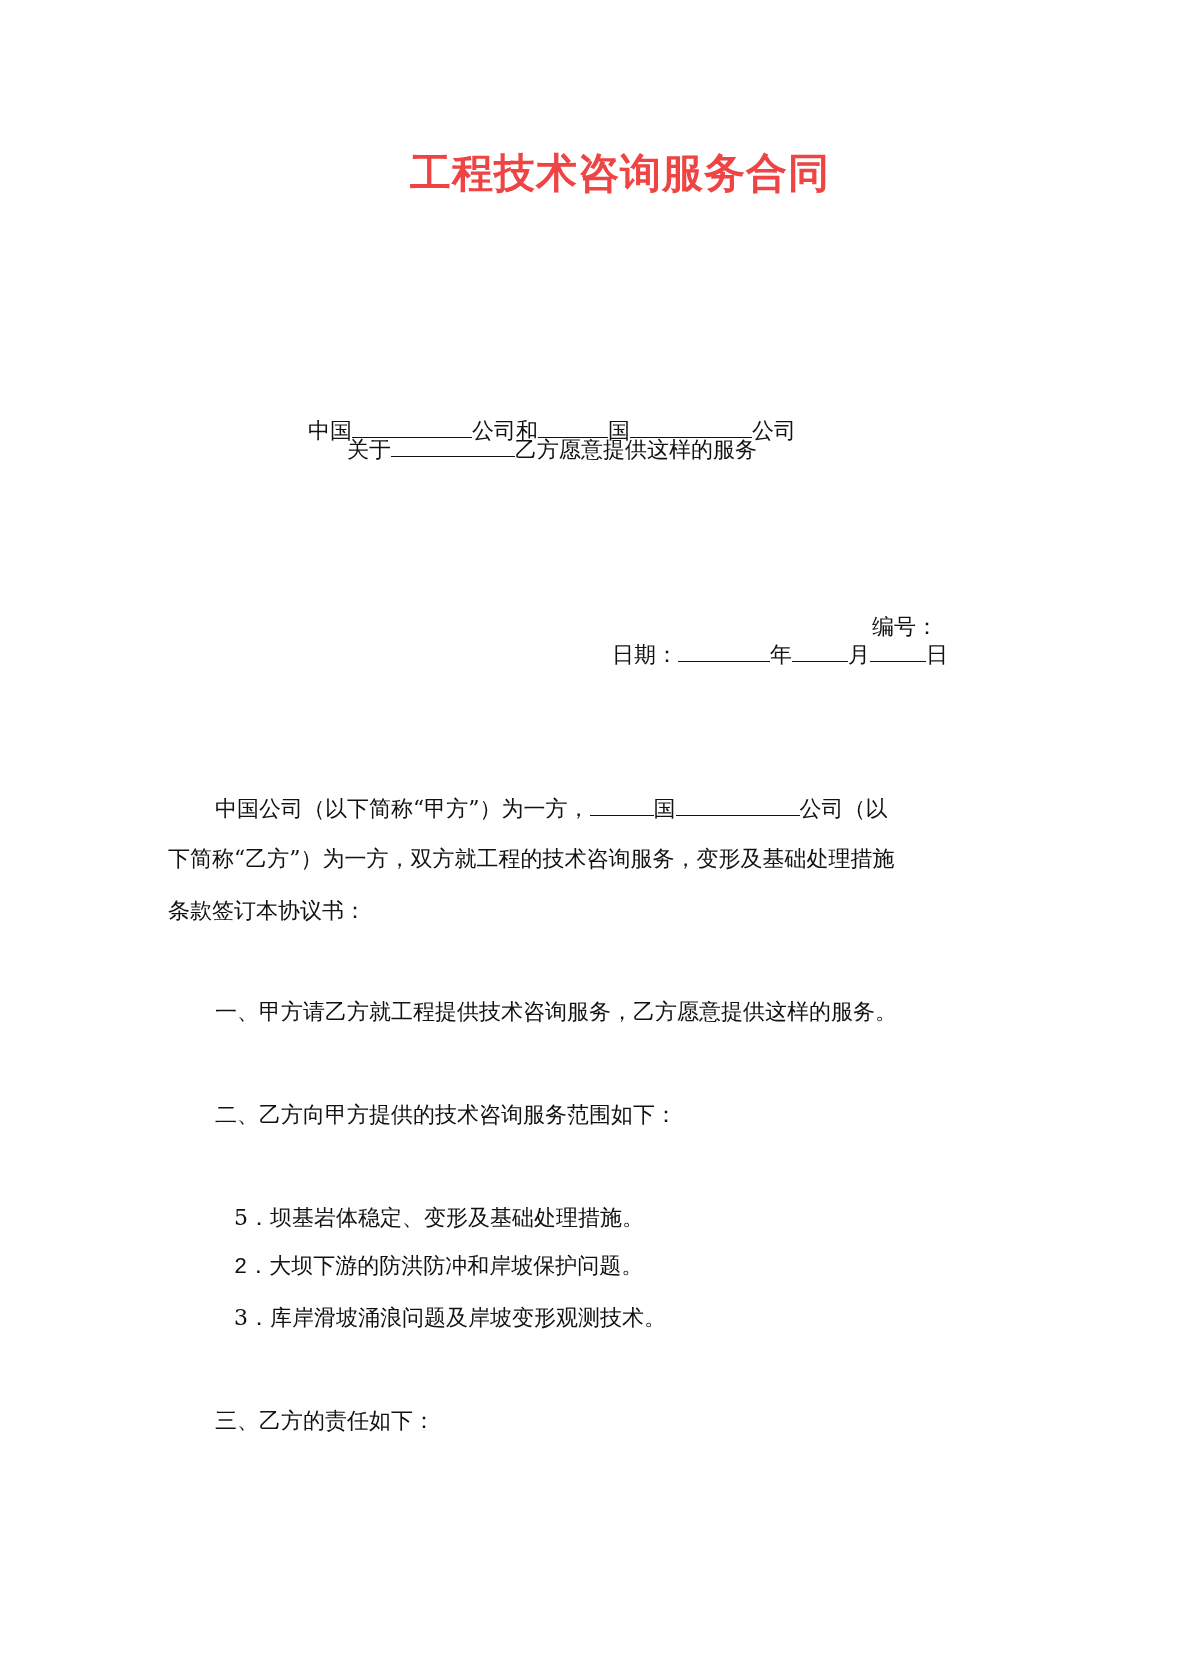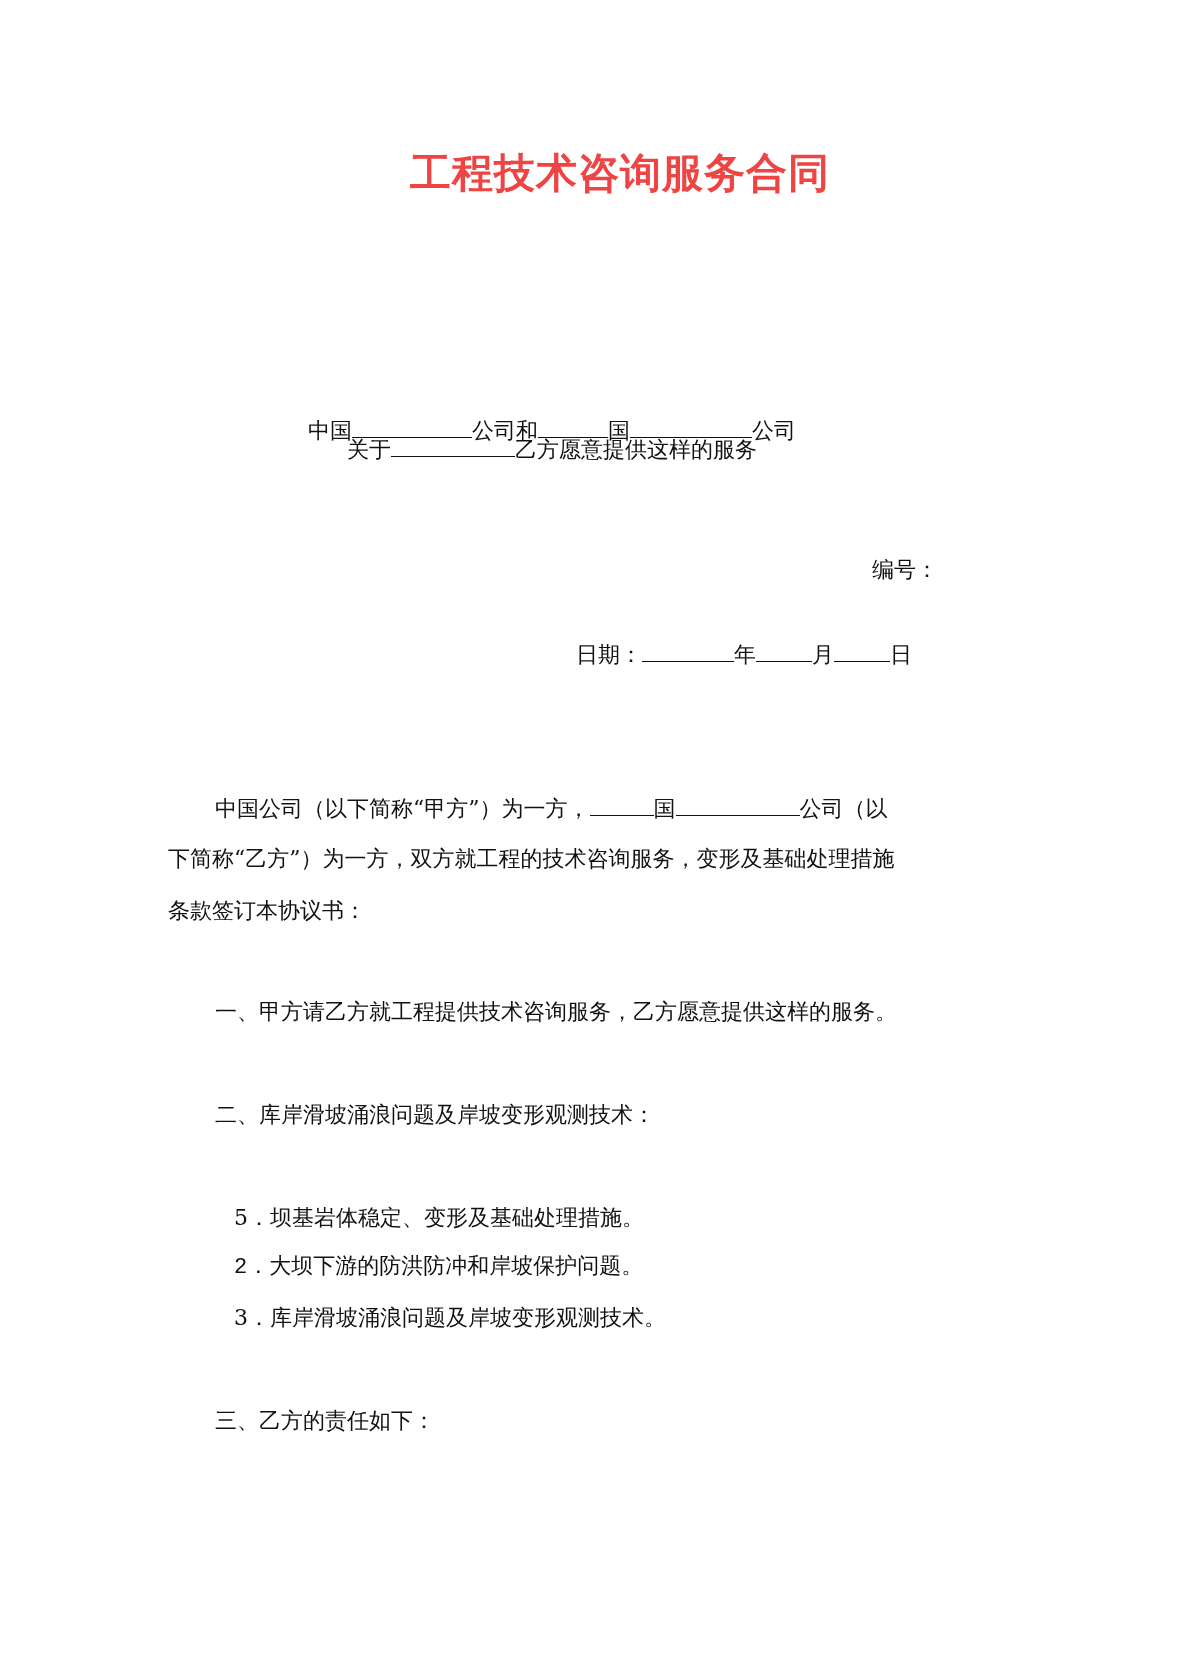--- a/index.html
+++ b/index.html
@@ -18,32 +18,32 @@
 <div class="abs title">工程技术咨询服务合同</div>
 
 <div class="abs txt" style="left:308px; top:397px;margin-top:18px;">
   <span>中国</span><span class="blank" style="width:120px;"></span><span>公司和</span><span class="blank" style="width:70px;"></span><span>国</span><span class="blank" style="width:122px;"></span><span>公司</span>
 </div>
 
 <div class="abs txt" style="left:347px; top:434px;">
   <span>关于</span><span class="blank" style="width:124px;"></span><span>乙方愿意提供这样的服务</span>
 </div>
 
-<div class="abs txt" style="left:872px; top:556px;">编号：</div>
+<div class="abs txt" style="left:872px; top:613px;">编号：</div>
 
-<div class="abs txt" style="left:576px; top:639px;">
+<div class="abs txt" style="left:612px; top:639px;">
   <span>日期：</span><span class="blank" style="width:92px;"></span><span>年</span><span class="blank" style="width:56px;"></span><span>月</span><span class="blank" style="width:56px;"></span><span>日</span>
 </div>
 
 <div class="abs txt" style="left:215px; top:793px;">
   <span>中国公司（以下简称“甲方”）为一方，</span><span class="blank" style="width:64px;"></span><span>国</span><span class="blank" style="width:124px;"></span><span>公司（以</span>
 </div>
 <div class="abs txt" style="left:168px; top:845px;">下简称“乙方”）为一方，双方就工程的技术咨询服务，变形及基础处理措施</div>
 <div class="abs txt" style="left:168px; top:897px;">条款签订本协议书：</div>
 
 <div class="abs txt" style="left:215px; top:998px;">一、甲方请乙方就工程提供技术咨询服务，乙方愿意提供这样的服务。</div>
-<div class="abs txt" style="left:215px; top:1101px;">二、库岸滑坡涌浪问题及岸坡变形观测技术：</div>
+<div class="abs txt" style="left:215px; top:1101px;">二、乙方向甲方提供的技术咨询服务范围如下：</div>
 
 <div class="abs txt" style="left:234px; top:1204px;">5．坝基岩体稳定、变形及基础处理措施。</div>
 <div class="abs txt" style="left:234px; top:1254px;font-family:Liberation Mono, monospace;">2．大坝下游的防洪防冲和岸坡保护问题。</div>
 <div class="abs txt" style="left:234px; top:1304px;text-align:right;">3．库岸滑坡涌浪问题及岸坡变形观测技术。</div>
 
 <div class="abs txt" style="left:215px; top:1407px;text-align:right;">三、乙方的责任如下：</div>
 
 </body></html>

